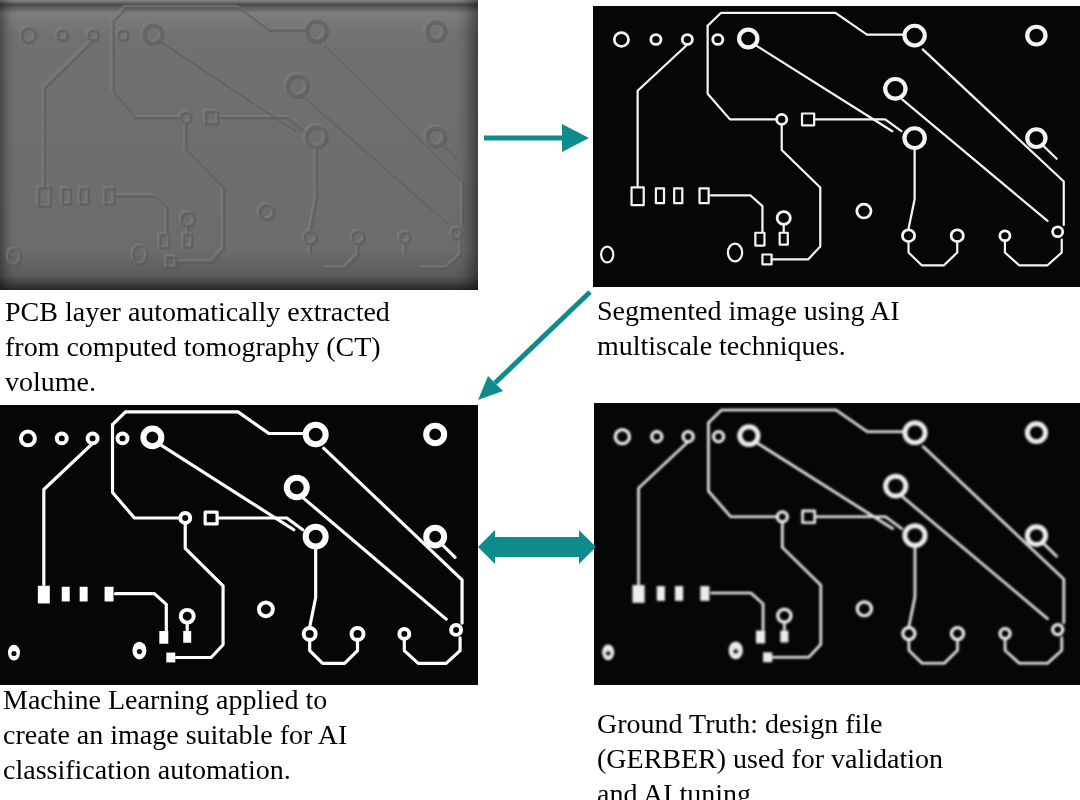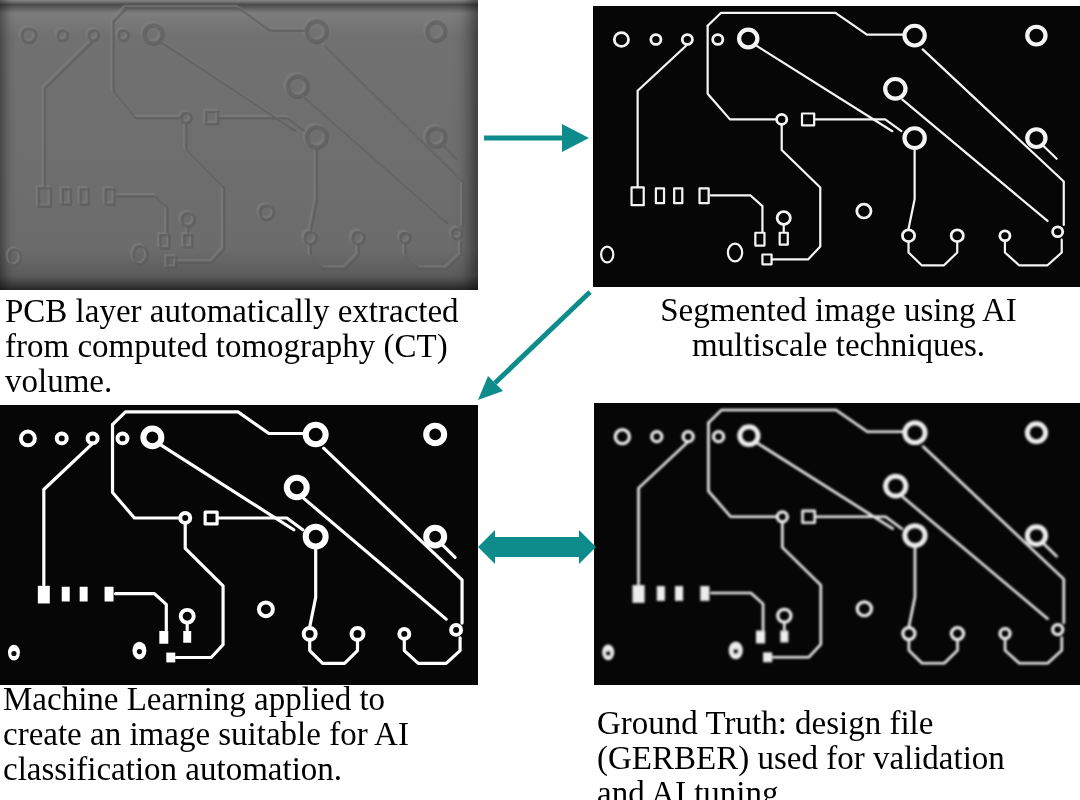--- a/index.html
+++ b/index.html
@@ -7,23 +7,23 @@
          font-family:"Liberation Serif",serif;}
   .panel{position:absolute;overflow:hidden;}
   .panel-black{background:#060606;}
   .panel-ct{left:0;top:2;width:478px;height:290px;
     background:linear-gradient(180deg,#9c9c9c 0,#4e4e4e 1.6%,#7d7d7d 4.5%,#717171 12%,#6c6c6c 86%,#5c5c5c 95%,#2e2e2e 100%);
     box-shadow:inset 10px 0 12px -6px rgba(0,0,0,.45), inset -14px 0 16px -7px rgba(0,0,0,.5);}
   .panel-seg{left:593px;top:6px;width:487px;height:281px;}
   .panel-ml{left:0;top:405px;width:478px;height:280px;}
   .panel-gt{left:594px;top:403px;width:486px;height:282px;}
   .panel svg{display:block;width:100%;height:100%;}
-  .caption{position:absolute;color:#000;font-size:33px;line-height:35px;white-space:pre-line;}
+  .caption{position:absolute;color:#000;font-size:28px;line-height:35px;white-space:pre-line;}
   .cap-ct{left:5px;top:294px;width:505px;}
-  .cap-seg{left:597px;top:293px;width:483px;text-align:center;}
+  .cap-seg{left:597px;top:293px;width:483px;}
   .cap-ml{left:3px;top:682px;width:505px;}
   .cap-gt{left:597px;top:687px;width:483px;margin-top:19px;}
   .arrow{position:absolute;color:#0e8c8c;}
   .arrow svg{display:block;}
   .arrow-1{left:482px;top:123px;}
   .arrow-2{left:470px;top:286px;}
   .arrow-3{left:478px;top:530px;}
 </style>
 </head>
 <body>

